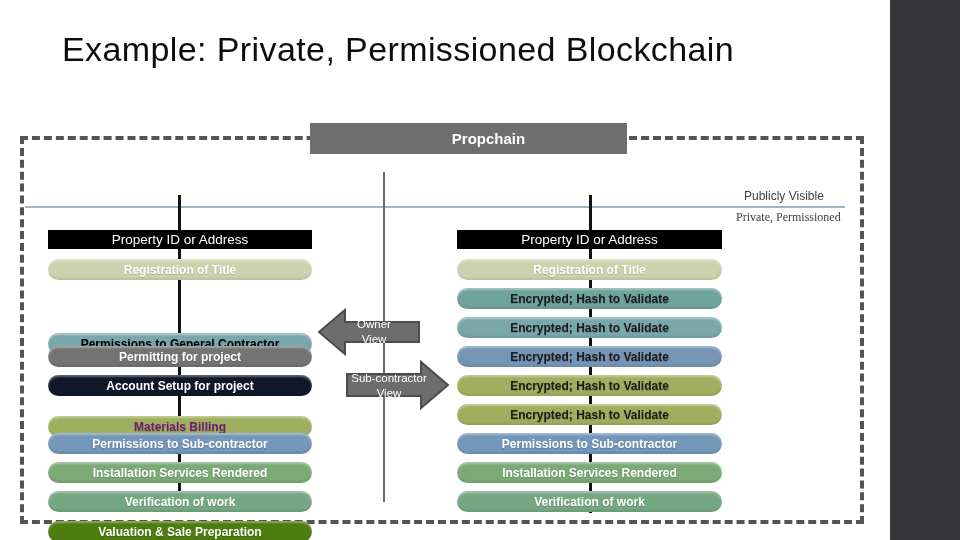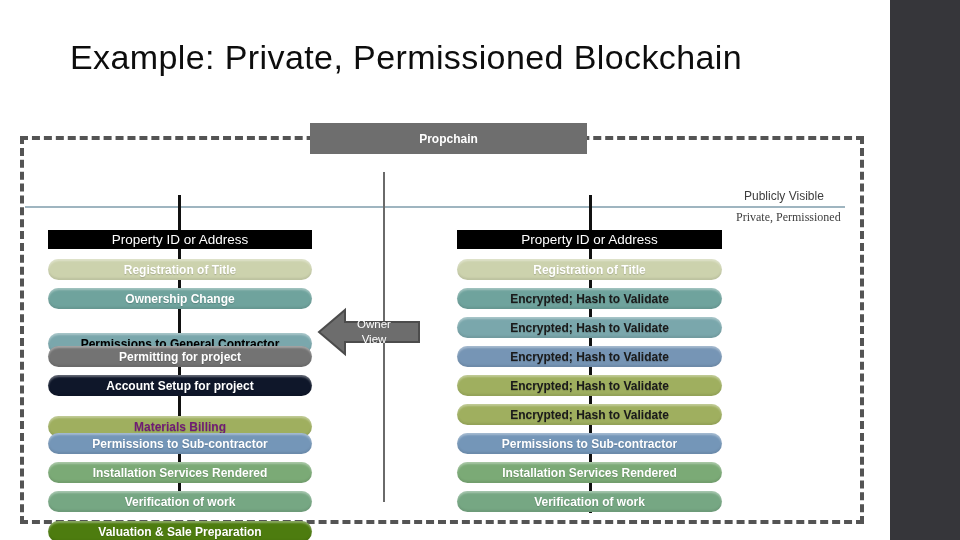--- a/index.html
+++ b/index.html
@@ -1,25 +1,25 @@
 <!DOCTYPE html>
 <html><head>
 <meta charset="utf-8">
 <style>
   html,body{margin:0;padding:0;background:#fff;}
   .slide{position:relative;width:960px;height:540px;background:#ffffff;overflow:hidden;
          font-family:"Liberation Sans",sans-serif;}
-  .title{position:absolute;left:62px;top:30px;margin:8px;font-size:34px;font-weight:normal;
+  .title{position:absolute;left:62px;top:30px;margin:0;font-size:34px;font-weight:normal;
          color:#0d0d0d;letter-spacing:0.4px;white-space:nowrap;}
   .sidebar{position:absolute;right:0;top:0;width:70px;height:540px;}
   .dashed-frame{position:absolute;left:20px;top:136px;width:844px;height:388px;
                 box-sizing:border-box;border:4px dashed #545454;}
   .header-box{position:absolute;left:310px;top:123px;width:277px;height:31px;
               display:flex;align-items:center;justify-content:center;
-              color:#ffffff;font-weight:bold;font-size:12px;z-index:6;}
+              color:#ffffff;font-weight:bold;font-size:15px;z-index:6;padding-left:40px;}
   .divider{position:absolute;left:25px;top:206px;width:820px;height:2px;z-index:1;}
   .center-line{position:absolute;left:383px;top:172px;width:2px;height:330px;z-index:1;}
   .col-line{position:absolute;width:3px;background:#111111;z-index:1;}
   .col-line-left{left:178px;top:195px;height:317px;}
   .col-line-right{left:589px;top:195px;height:318px;}
   .bar{position:absolute;width:264px;height:21px;border-radius:11px;z-index:2;
        display:flex;align-items:center;justify-content:center;
        font-size:12px;font-weight:bold;white-space:nowrap;
        text-shadow:0 1px 1px rgba(0,0,0,0.18);
        box-shadow:inset 0 2px 2px rgba(255,255,255,0.35), inset 0 -2px 2px rgba(0,0,0,0.08);margin-top:44px;}
@@ -52,21 +52,20 @@
     <span>Propchain</span>
   </div>
 
   <div class="divider" style="background-color: rgb(159, 181, 192);"></div>
   <div class="center-line" style="background-color: rgb(106, 106, 106);"></div>
   <div class="col-line col-line-left"></div>
   <div class="col-line col-line-right"></div>
 
   <div class="bar left rect" style="top: 186px; background-color: rgb(0, 0, 0); color: rgb(255, 255, 255);">Property ID or Address</div>
   <div class="bar left" style="top: 215px; background-color: rgb(204, 210, 173); color: rgb(255, 255, 255);">Registration of Title</div>
-  <div class="bar left" style="top: 244px; background-color: rgb(111, 163, 157); color: rgb(255, 255, 255);">Ownership Change</div>
   <div class="bar left" style="top: 289px; background-color: rgb(122, 167, 172); color: #000000;">Permissions to General Contractor</div>
   <div class="bar left" style="top: 302px; background-color: #737373; color: rgb(255, 255, 255);">Permitting for project</div>
   <div class="bar left" style="top: 331px; background-color: #0f172a; color: rgb(255, 255, 255);">Account Setup for project</div>
   <div class="bar left" style="top: 372px; background-color: rgb(159, 175, 95); color: #701a75; text-align: right;">Materials Billing</div>
   <div class="bar left" style="top: 389px; background-color: rgb(116, 150, 184); color: rgb(255, 255, 255);">Permissions to Sub-contractor</div>
   <div class="bar left" style="top: 418px; background-color: rgb(123, 170, 118); color: rgb(255, 255, 255);">Installation Services Rendered</div>
   <div class="bar left" style="top: 447px; background-color: rgb(118, 167, 131); color: rgb(255, 255, 255);">Verification of work</div>
   <div class="bar left" style="top: 477px; background-color: #4d7c0f; color: rgb(255, 255, 255);">Valuation &amp; Sale Preparation</div>
 
   <div class="bar right rect" style="top: 186px; background-color: rgb(0, 0, 0); color: rgb(255, 255, 255);">Property ID or Address</div>
@@ -79,19 +78,25 @@
   <div class="bar right" style="top: 389px; background-color: rgb(116, 150, 184); color: rgb(255, 255, 255);">Permissions to Sub-contractor</div>
   <div class="bar right" style="top: 418px; background-color: rgb(123, 170, 118); color: rgb(255, 255, 255);">Installation Services Rendered</div>
   <div class="bar right" style="top: 447px; background-color: rgb(118, 167, 131); color: rgb(255, 255, 255);">Verification of work</div>
 
   <div class="arrow-wrap arrow-owner">
     <svg width="104" height="52" viewBox="0 0 104 52">
       <polygon points="2,26 28,4 28,16 102,16 102,36 28,36 28,48" stroke-linejoin="miter" stroke-width="2" stroke="#4c4c4c" fill="#6d6d6d"></polygon>
     </svg>
     <div class="arrow-label">Owner View</div>
   </div>
+  <div class="arrow-wrap arrow-sub">
+    <svg width="105" height="55" viewBox="0 0 105 55">
+      <polygon points="103,27 76,4 76,16 2,16 2,38 76,38 76,50" stroke-linejoin="miter" stroke-width="2" stroke="#4c4c4c" fill="#6d6d6d"></polygon>
+    </svg>
+    <div class="arrow-label">Sub-contractor View</div>
+  </div>
 
   <div class="vis-label vis-public">Publicly Visible</div>
   <div class="vis-label vis-private">Private, Permissioned</div>
 
   <div class="sidebar" style="background-color: rgb(54, 54, 58);"></div>
 
 </div>
 
 </body></html>

